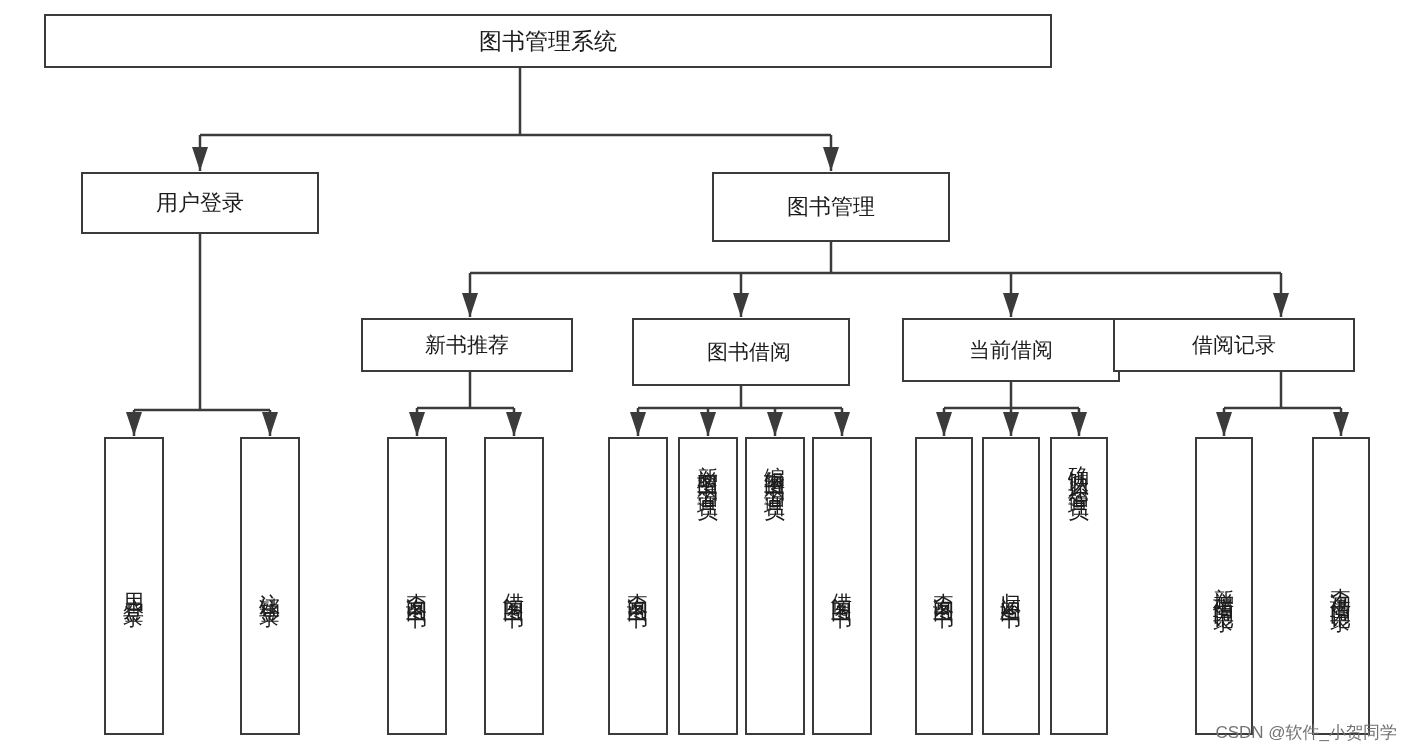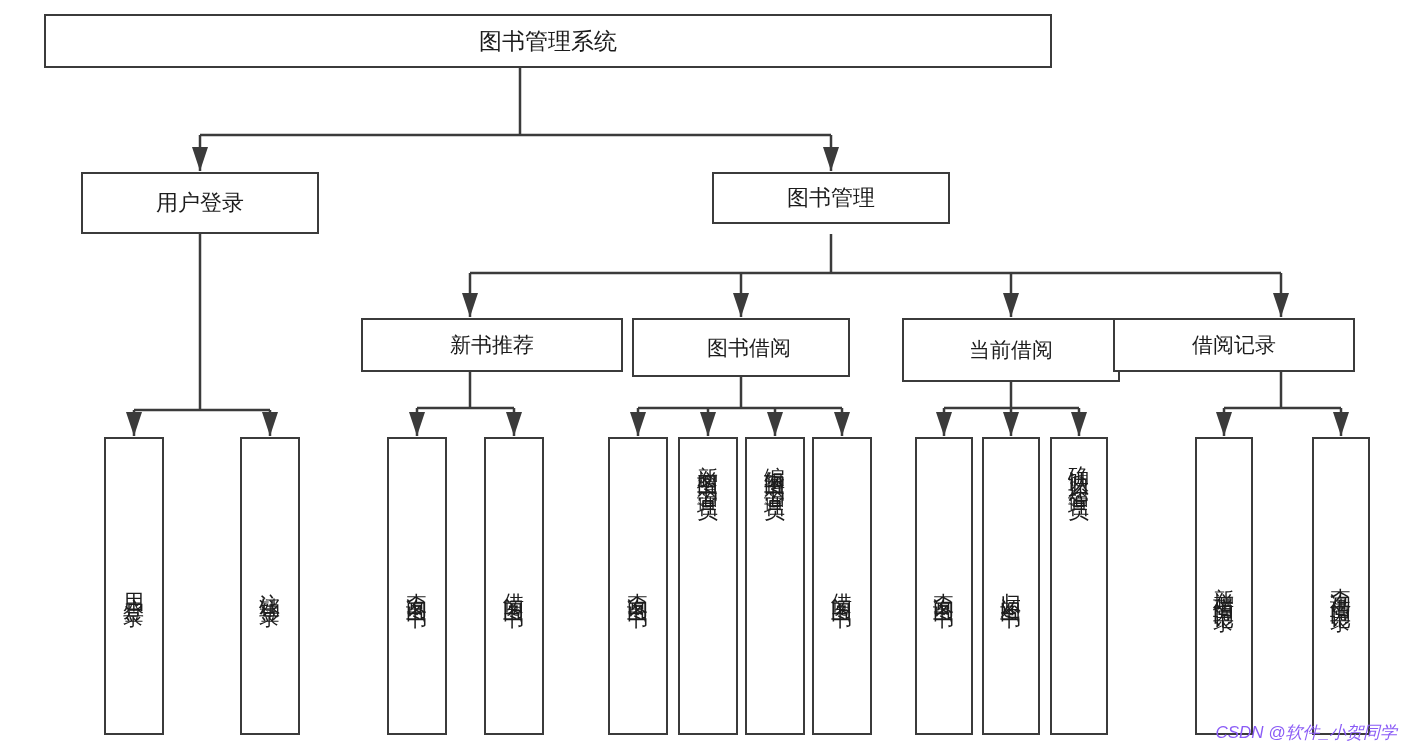--- a/index.html
+++ b/index.html
@@ -56,24 +56,23 @@
     justify-content: flex-start;
   }
   .node-label {
     white-space: nowrap;
   }
   #watermark {
     position: absolute;
     right: 8px;
     bottom: 3px;
     font-size: 17px;
-    color: #8b5cf6;
+    color: #737373;
     z-index: 5;
     white-space: nowrap;
-    font-style: italic;
   }
 </style>
 </head>
 <body>
 
 <div id="canvas">
   <svg id="wires" viewBox="0 0 1405 747">
       <line x1="520" y1="68" x2="520" y2="135" stroke="#3b3b3b" stroke-width="2.5"></line>
       <line x1="200" y1="135" x2="831" y2="135" stroke="#3b3b3b" stroke-width="2.5"></line>
       <line x1="200" y1="135" x2="200" y2="171" stroke="#3b3b3b" stroke-width="2.5"></line>
@@ -127,27 +126,27 @@
       <line x1="1341" y1="408" x2="1341" y2="436" stroke="#3b3b3b" stroke-width="2.5"></line>
       <path d="M 1333 412 L 1349 412 L 1341 436 Z" fill="#3b3b3b"></path>
     </svg>
   <div id="nodes-layer">
       <div class="node root" style="left: 16px; top: 14px; width: 1008px; height: 54px; margin-left: 28px;">
         <span class="node-label">图书管理系统</span>
       </div>
       <div class="node level2" style="left: 81px; top: 172px; width: 238px; height: 62px;">
         <span class="node-label">用户登录</span>
       </div>
-      <div class="node level2" style="left: 712px; top: 172px; width: 238px; height: 52px;">
+      <div class="node level2" style="left: 712px; top: 172px; width: 238px; height: 70px;">
         <span class="node-label">图书管理</span>
       </div>
-      <div class="node level3" style="left: 361px; top: 318px; width: 262px; height: 54px;">
+      <div class="node level3" style="left: 361px; top: 318px; width: 212px; height: 54px;">
         <span class="node-label">新书推荐</span>
       </div>
-      <div class="node level3" style="left: 632px; top: 318px; width: 218px; height: 59px; padding-left: 16px;">
+      <div class="node level3" style="left: 632px; top: 318px; width: 218px; height: 68px; padding-left: 16px;">
         <span class="node-label">图书借阅</span>
       </div>
       <div class="node level3" style="left: 902px; top: 318px; width: 218px; height: 64px;">
         <span class="node-label">当前借阅</span>
       </div>
       <div class="node level3" style="left: 1113px; top: 318px; width: 242px; height: 54px;">
         <span class="node-label">借阅记录</span>
       </div>
       <div class="node leaf" style="left: 104px; top: 437px; width: 60px; height: 298px;">
         <span class="node-label">用户登录</span>

